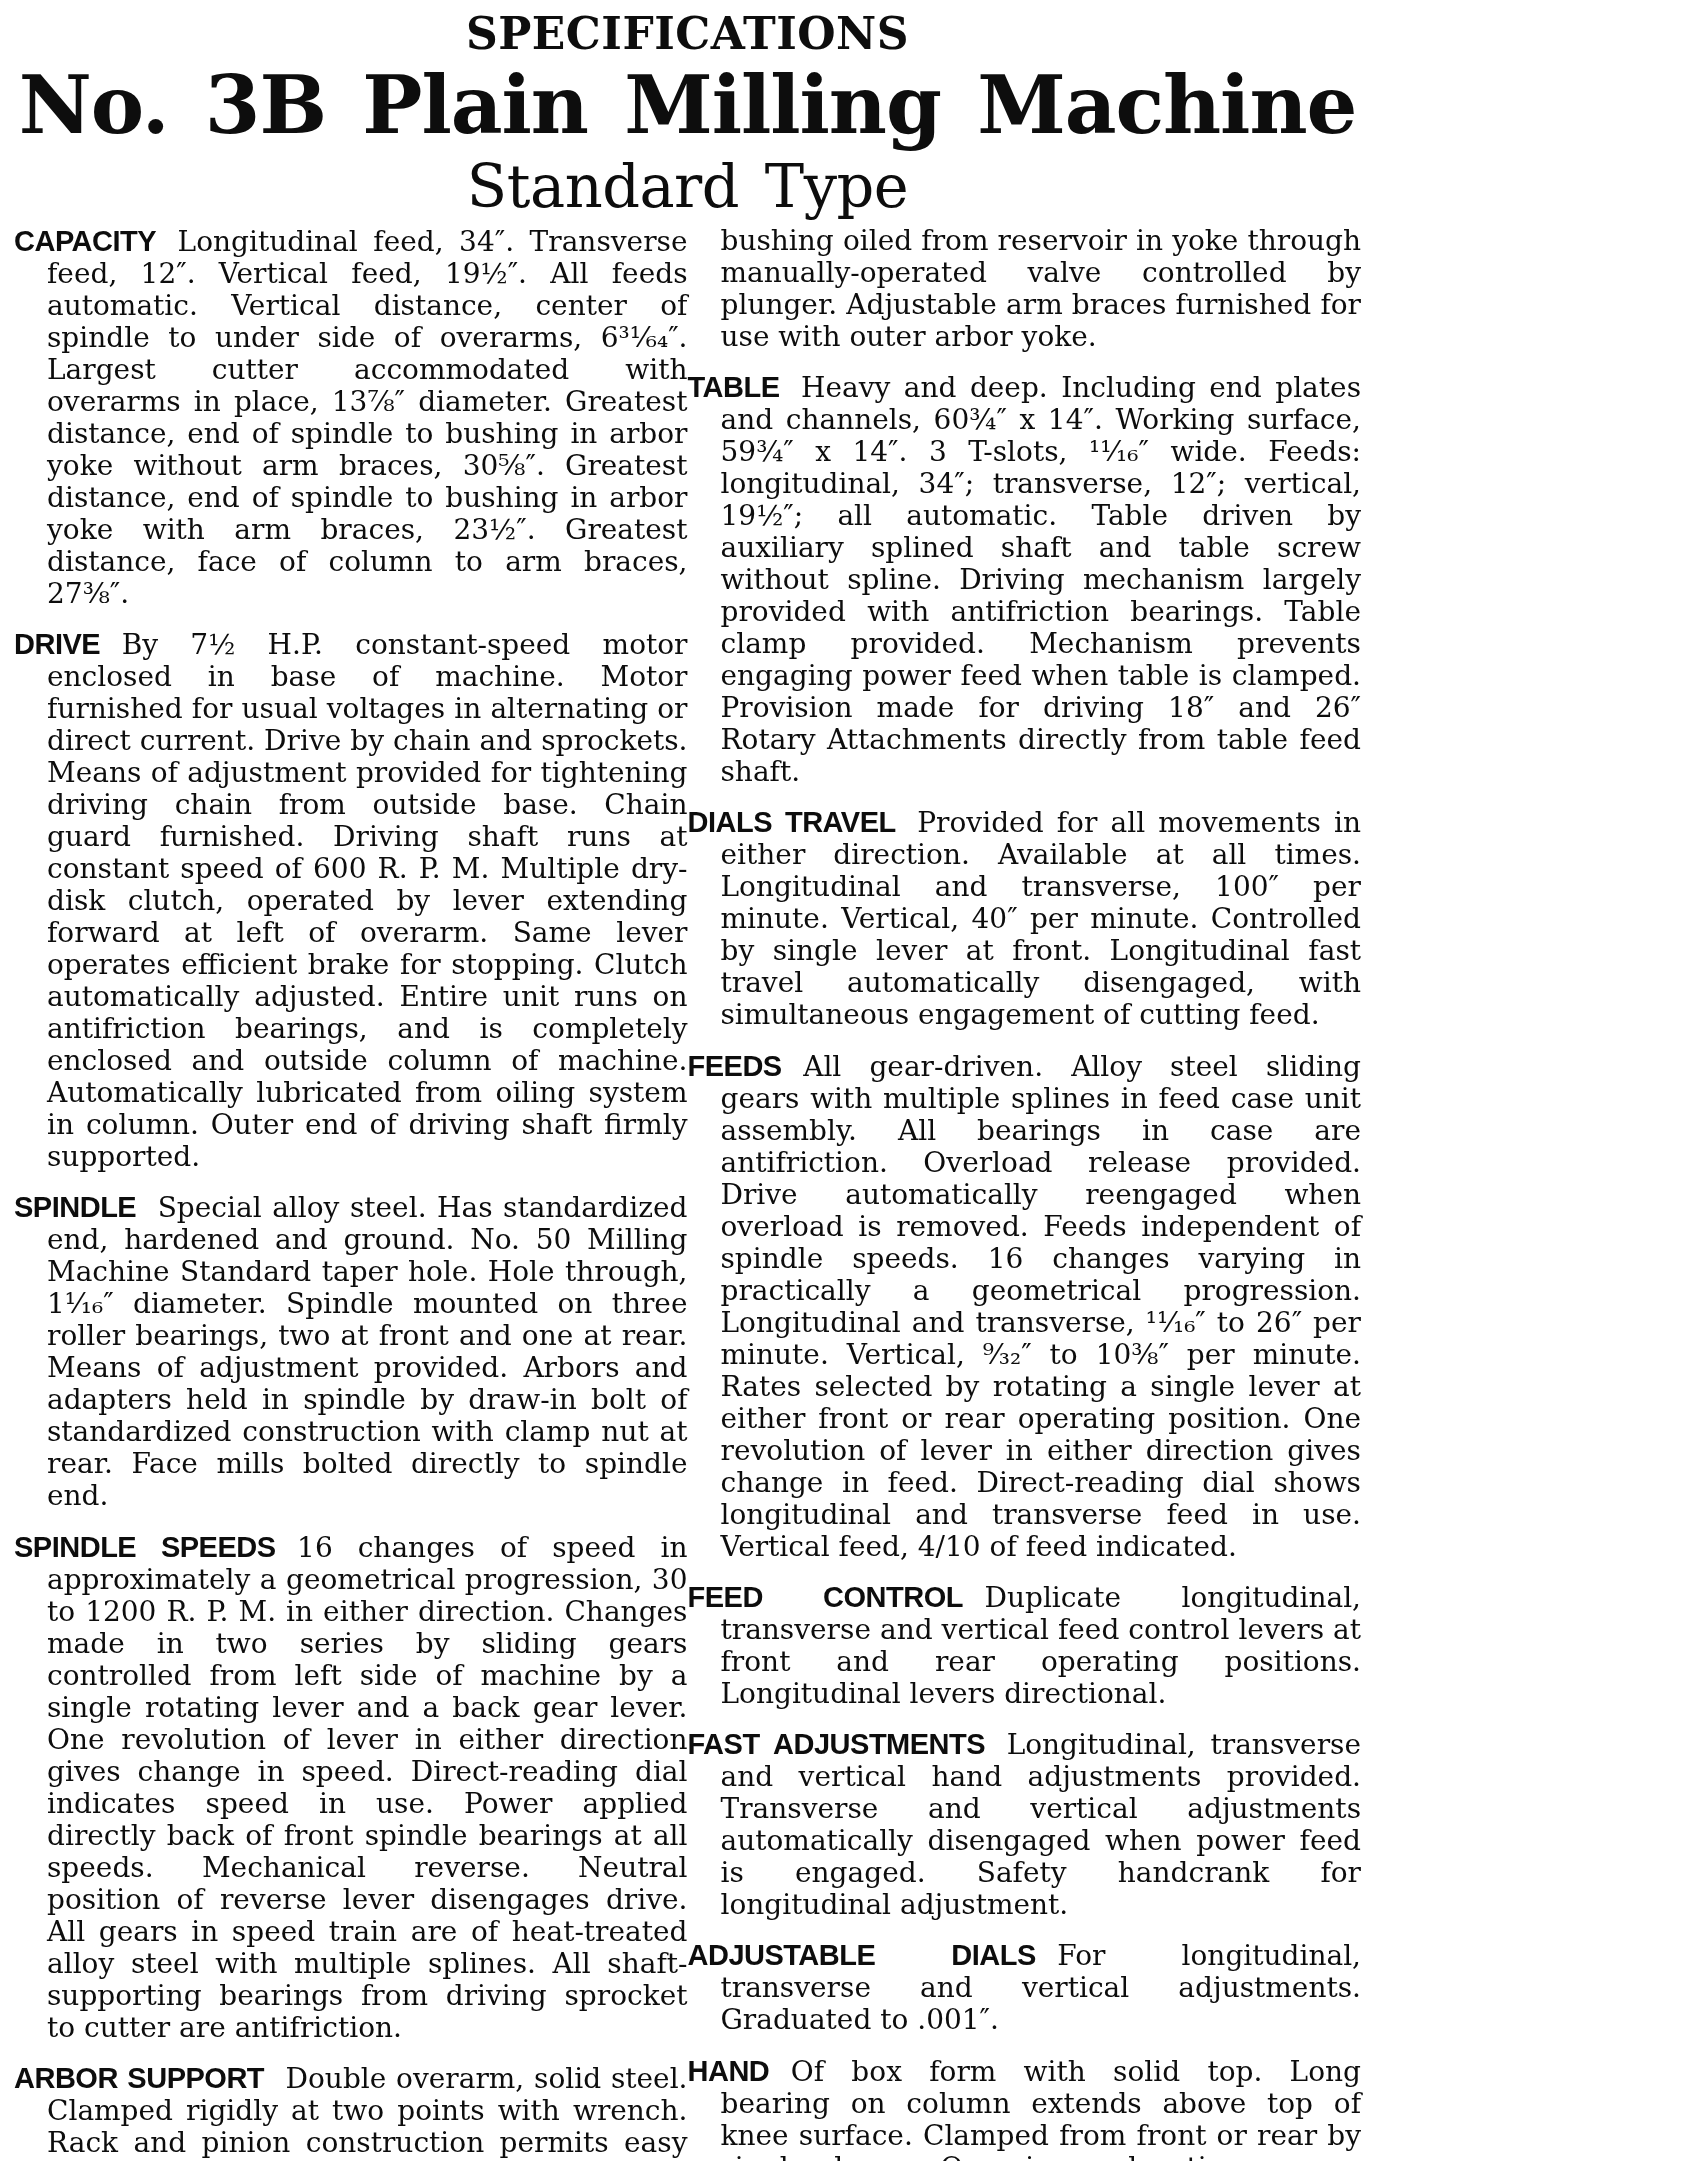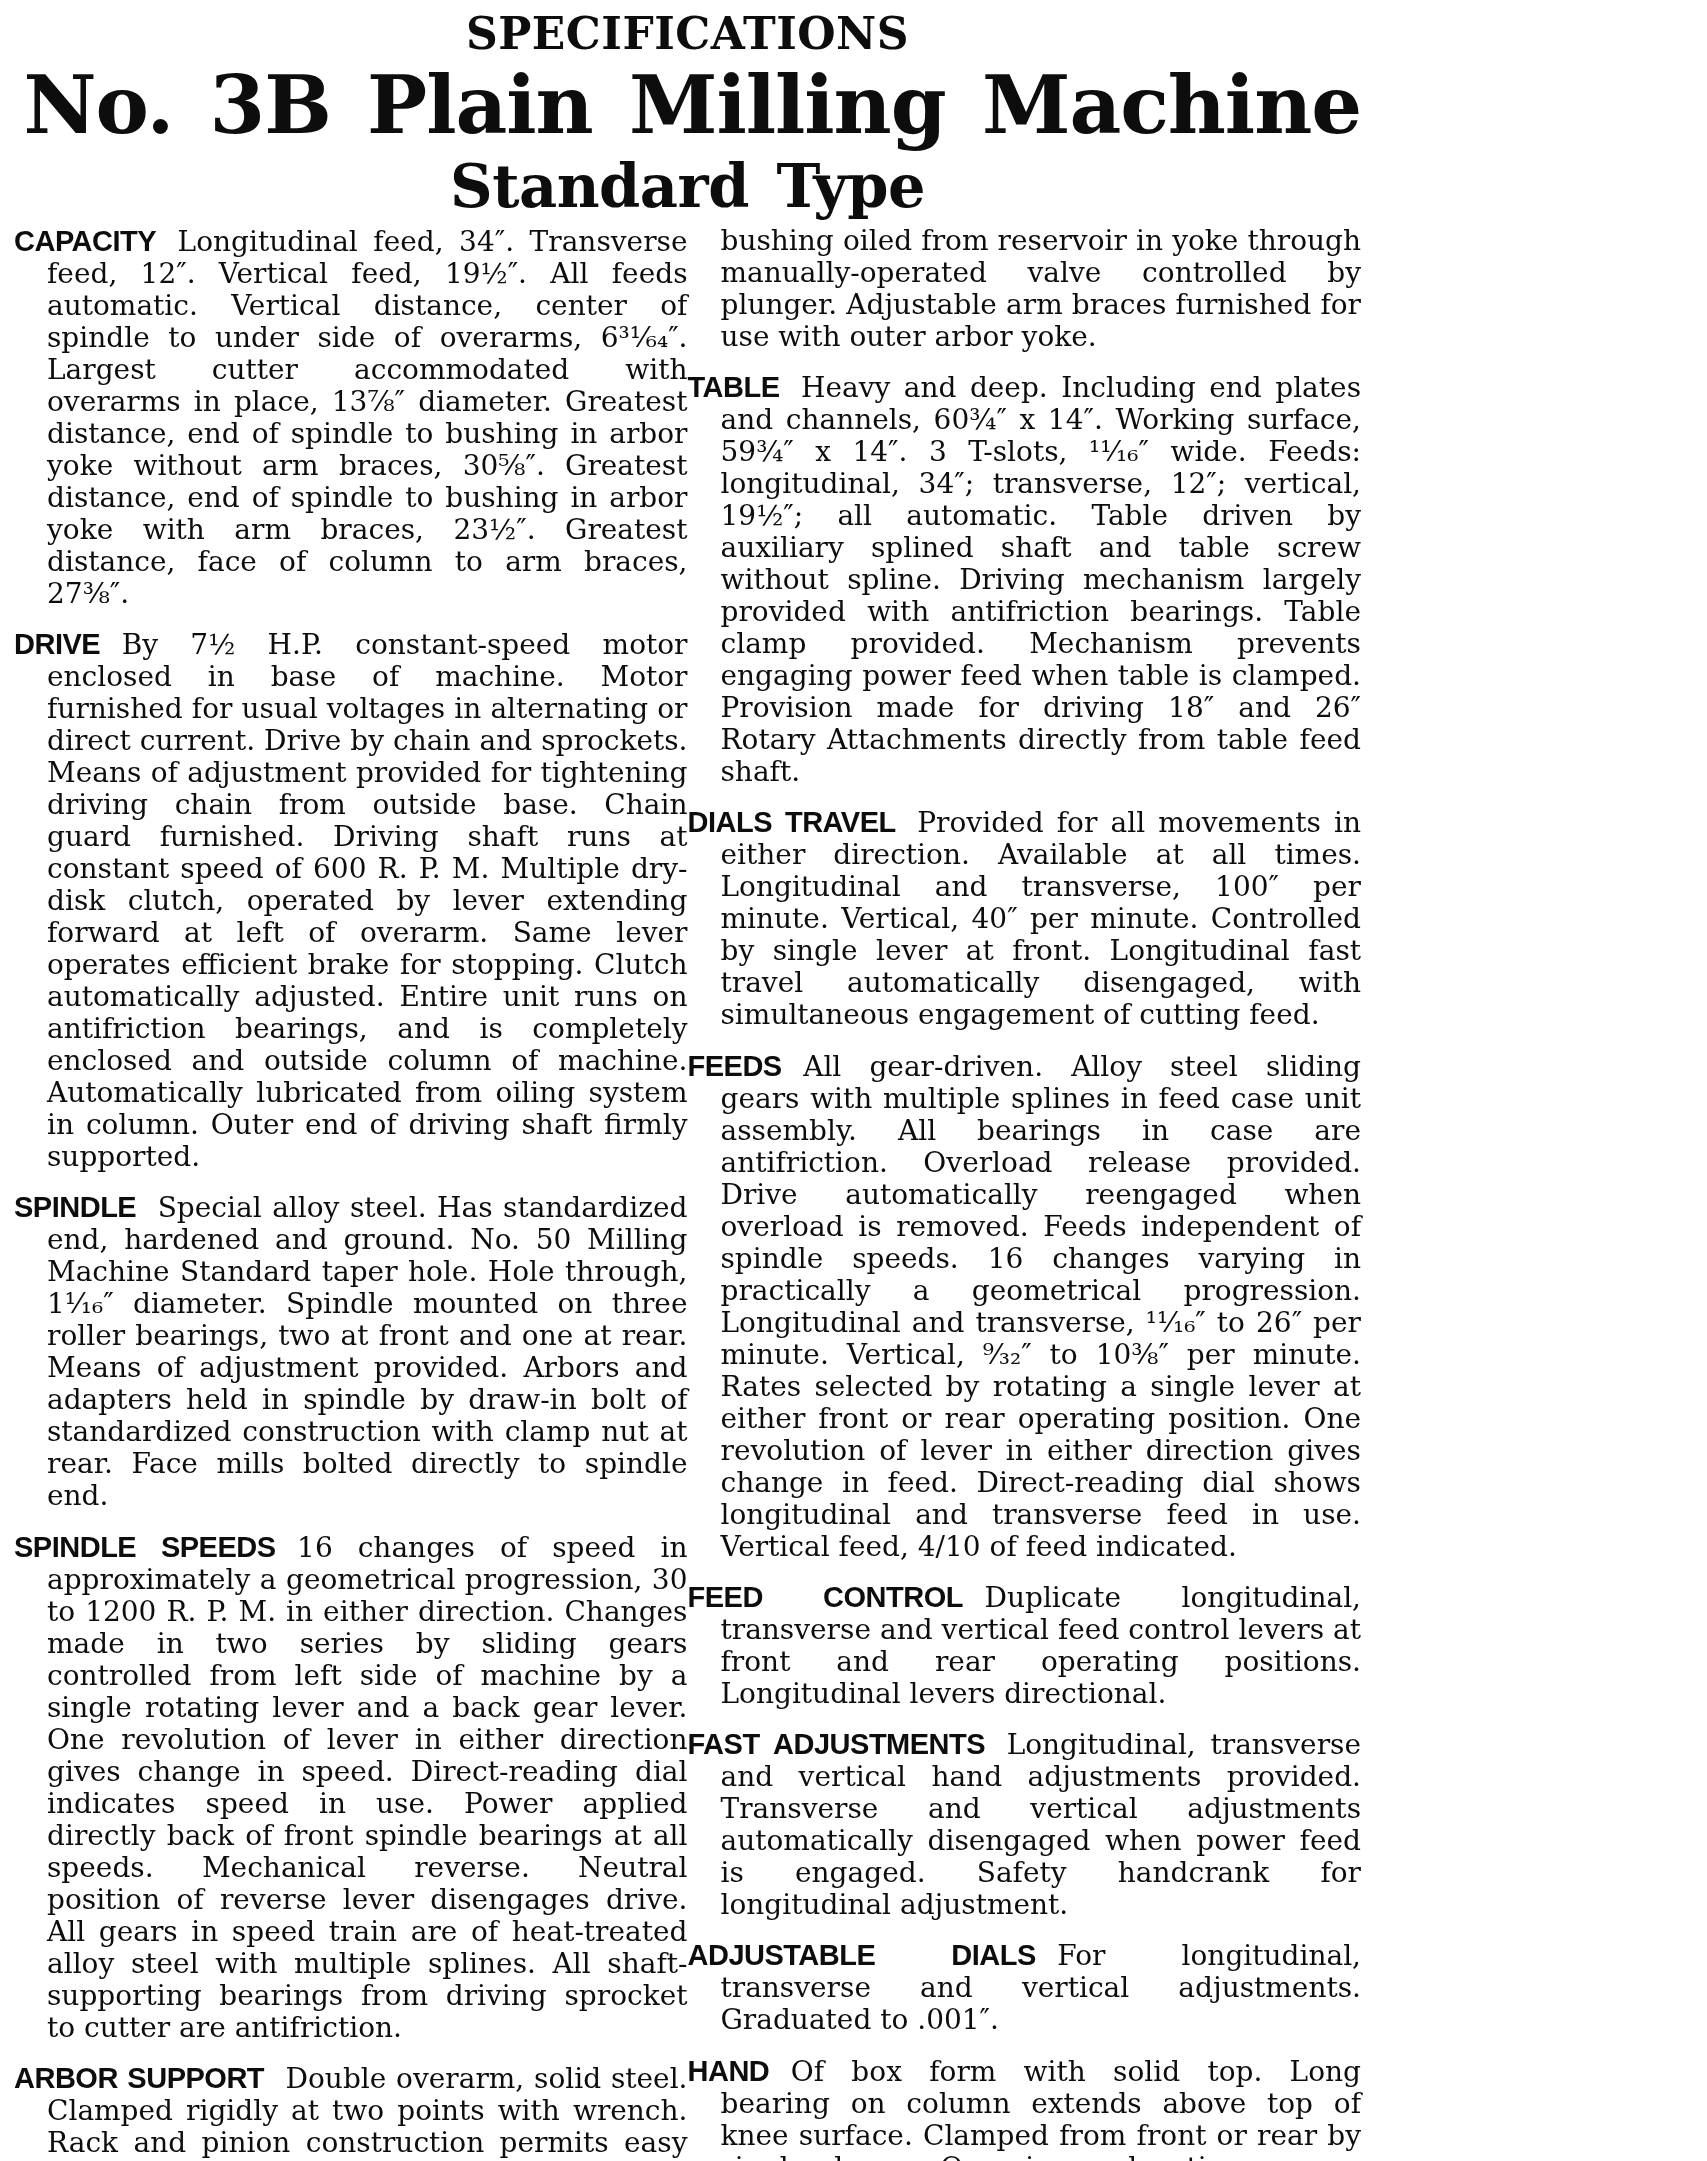--- a/index.html
+++ b/index.html
@@ -25,25 +25,24 @@
     line-height: 1.15;
     letter-spacing: 0.5px;
   }
   .title {
     font-size: 80px;
     font-weight: 700;
     line-height: 1.1;
     letter-spacing: -1.1px;
     word-spacing: 9.7px;
     margin-top: 2.2px;
-    text-align: right;
   }
   .subtitle {
     font-size: 59px;
-    font-weight: 700;
+    font-weight: 400;
     line-height: 1.1;
     letter-spacing: -0.5px;
     word-spacing: 7.5px;
     margin-top: 5.4px;
   }
   .cols {
     display: flex;
     margin-top: 5px;
   }
   .col {

